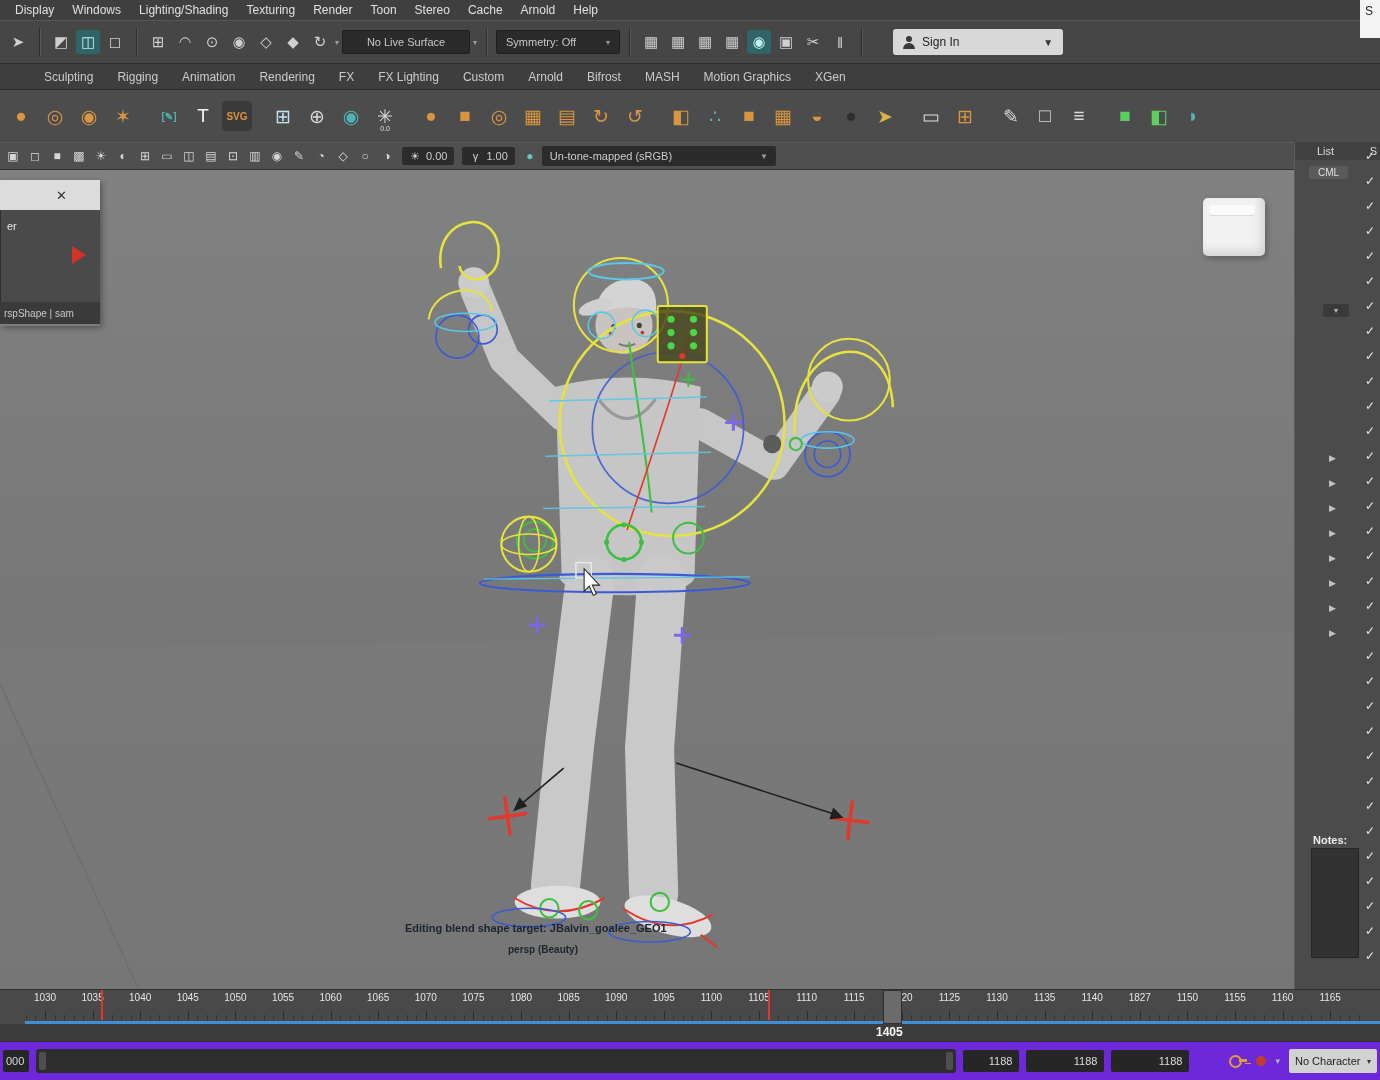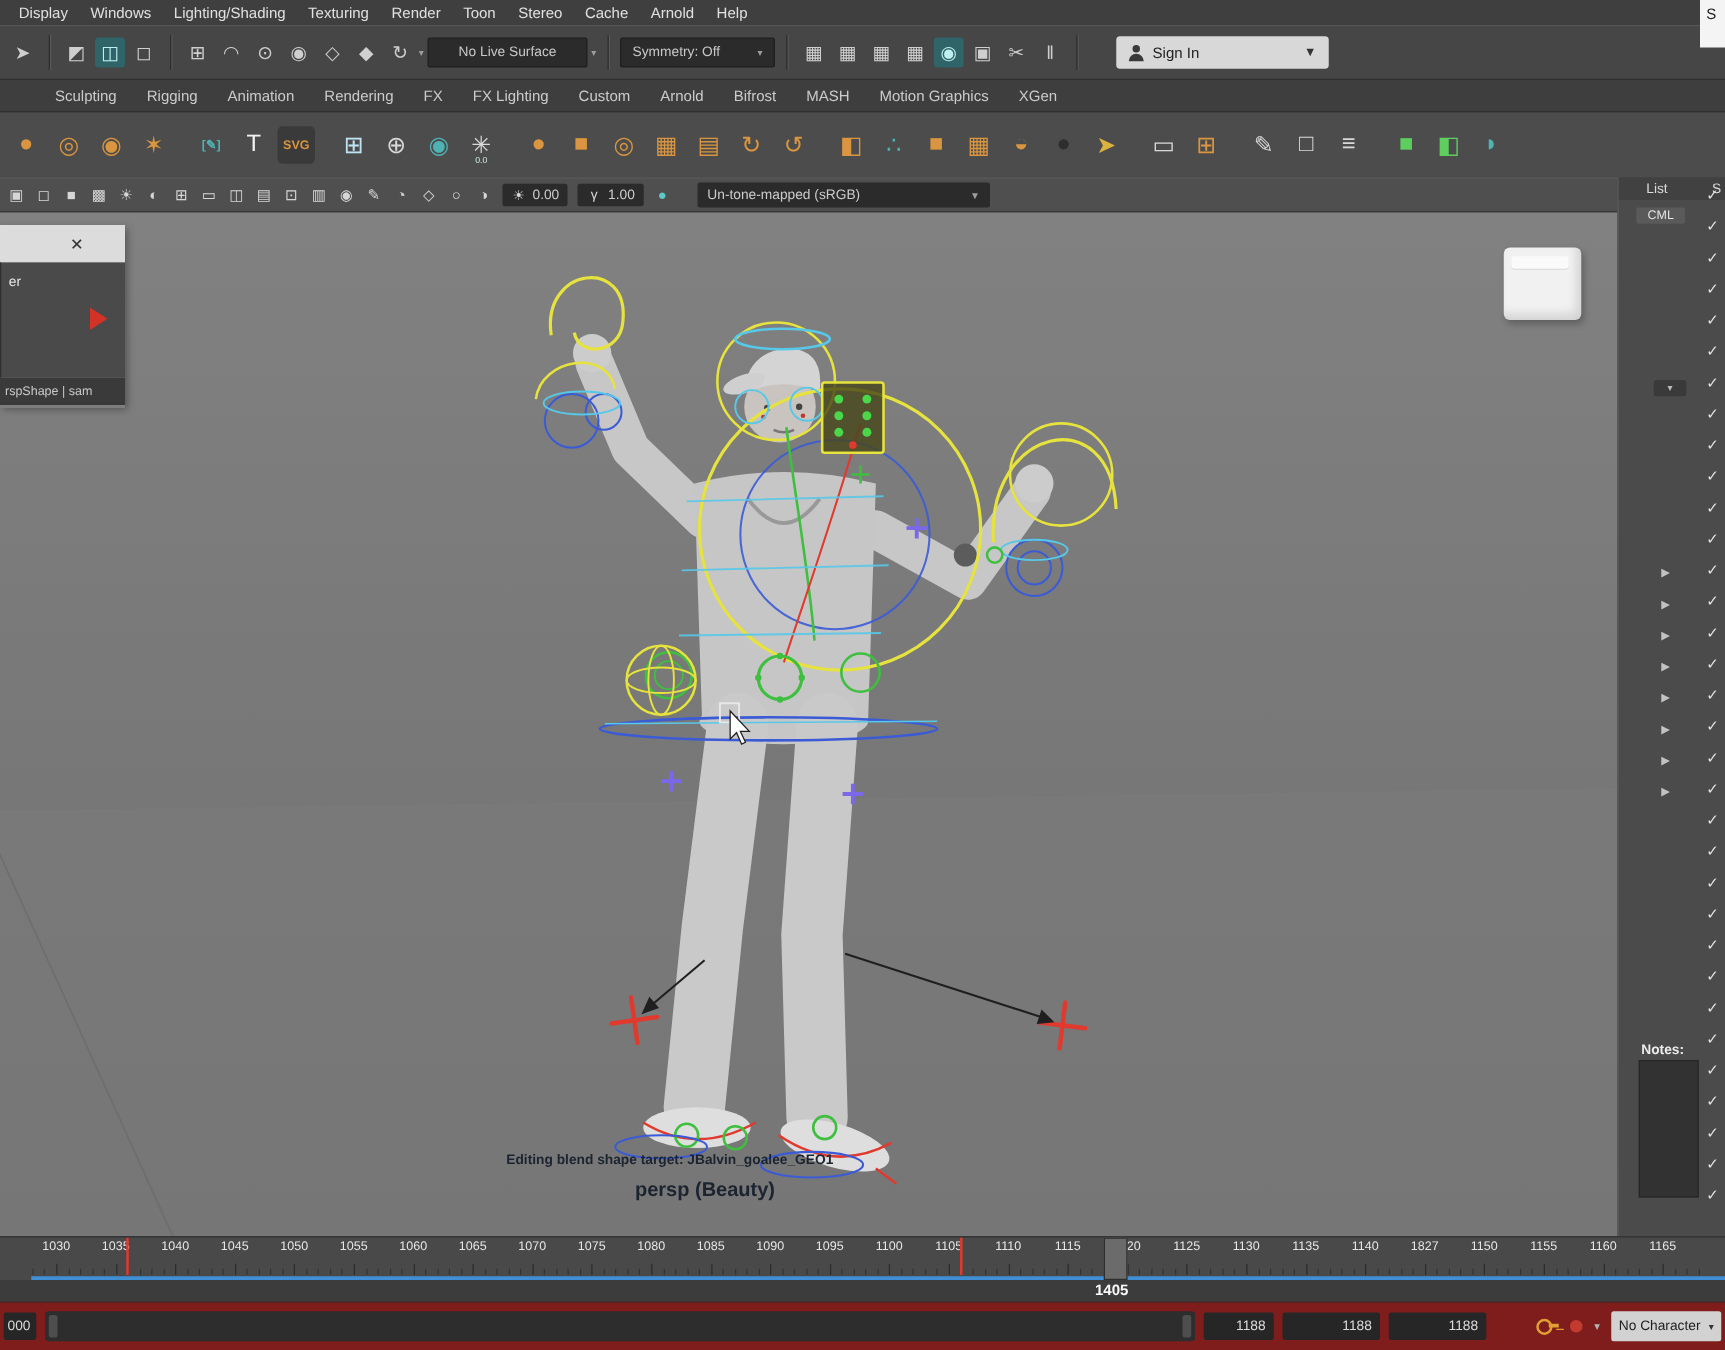--- a/index.html
+++ b/index.html
@@ -47,42 +47,42 @@
   .panel-menubar{height:19px;background:#373737;display:flex;align-items:center;padding-left:4px;font-size:12px;flex:none;}
   .pm-item{padding:1px 11px;color:#d4d4d4;}
   .vp-toolbar{height:26px;background:#4f4f4f;border-top:1px solid #5a5a5a;border-bottom:1px solid #303030;
               display:flex;align-items:center;padding:0 3px;gap:2px;flex:none;}
   .vticon{width:20px;height:20px;font-size:12px;display:inline-flex;align-items:center;justify-content:center;
           color:#d6d6d6;border-radius:2px;flex:none;}
   .vticon.teal{color:#5fc8c8;}
   .vp-field{height:18px;background:#2b2b2b;border-radius:2px;padding:0 7px;font-size:11px;color:#ccc;
             display:flex;align-items:center;gap:5px;margin:0 3px;flex:none;}
   .cs-dd{height:20px;background:#2b2b2b;border-radius:2px;display:flex;align-items:center;padding:0 8px;gap:8px;
-         font-size:11px;color:#ccc;width:218px;justify-content:space-between;margin-left:16px;flex:none;}
+         font-size:11px;color:#ccc;width:218px;justify-content:space-between;margin-left:0;flex:none;}
 
   .viewport{flex:1;position:relative;background:linear-gradient(180deg,#818181,#787878 50%,#717171);overflow:hidden;}
   .scene{position:absolute;inset:0;width:100%;height:100%;}
 
   .overlay-win{position:absolute;left:0;top:10px;width:100px;height:146px;z-index:20;
                box-shadow:2px 2px 6px rgba(0,0,0,.35);}
   .ow-title{height:30px;background:#dcdcdc;display:flex;align-items:center;}
   .ow-close{margin-left:56px;color:#333;font-size:13px;}
   .ow-body{height:92px;background:#4a4a4a;position:relative;border-left:1px solid #2f2f2f;}
   .ow-label{position:absolute;left:6px;top:10px;color:#e6e6e6;font-size:11px;}
   .ow-play{position:absolute;right:14px;top:36px;width:0;height:0;border-left:14px solid #d33327;
            border-top:9px solid transparent;border-bottom:9px solid transparent;}
   .ow-footer{height:22px;background:#3a3a3a;color:#c9c9c9;font-size:10px;display:flex;align-items:center;padding-left:4px;}
 
   .white-cube{position:absolute;left:1203px;top:28px;width:62px;height:58px;background:#f1f1f1;border-radius:5px;
               box-shadow:inset -4px -5px 8px rgba(0,0,0,.12), 2px 3px 6px rgba(0,0,0,.25);z-index:10;}
   .white-cube::before{content:"";position:absolute;left:6px;top:7px;right:10px;height:10px;background:#fafafa;
               border-radius:3px;box-shadow:0 1px 0 #ddd;}
 
   .vp-message{position:absolute;left:405px;top:752px;font-size:11px;font-weight:bold;color:#1c2430;z-index:15;}
-  .vp-camlabel{position:absolute;left:508px;top:774px;font-size:16px;font-weight:bold;color:#1c2430;z-index:15;}
+  .vp-camlabel{position:absolute;left:508px;top:774px;font-size:10px;font-weight:bold;color:#1c2430;z-index:15;}
 
   
   .right-panel{width:85px;background:#4b4b4b;position:relative;flex:none;border-left:1px solid #5c5c5c;}
   .rp-header{height:18px;background:#414141;display:flex;justify-content:space-between;align-items:center;
              padding:0 3px 0 22px;font-size:11px;color:#dadada;}
   .rp-tab{position:absolute;left:14px;top:24px;background:#5a5a5a;padding:1px 9px;font-size:10px;color:#e2e2e2;border-radius:2px;}
   .rp-dd{position:absolute;left:28px;top:162px;width:26px;height:13px;background:#3a3a3a;border-radius:2px;color:#bbb;
          font-size:8px;display:flex;align-items:center;justify-content:center;}
   .rp-check{position:absolute;right:5px;color:#e3e3e3;font-size:12px;line-height:1;}
   .rp-exp{position:absolute;left:34px;color:#c2c2c2;font-size:9px;line-height:1;}
@@ -94,21 +94,21 @@
   .tl-label{position:absolute;top:2px;font-size:10px;color:#e6e6e6;transform:translateX(-50%);}
   .tl-tick{position:absolute;bottom:4px;width:1px;height:5px;background:#343434;}
   .tl-tick.major{height:9px;background:#2d2d2d;}
   .tl-key{position:absolute;top:0;bottom:4px;width:2px;background:var(--rig-red,#e03a2f);}
   .tl-playhead{position:absolute;top:0;bottom:0;width:19px;background:#6b6b6b;border:1px solid #2f2f2f;box-sizing:border-box;}
   .tl-cache{position:absolute;left:25px;right:0;bottom:0;height:3px;background:var(--cache-blue,#3f8fd6);}
   .tl-sub{height:17px;background:#3c3c3c;position:relative;flex:none;}
   .tl-current{position:absolute;left:876px;top:1px;font-size:12px;font-weight:bold;color:#fafafa;}
 
   
-  .rangebar{height:38px;background:#7f1d1d;display:flex;align-items:center;padding:0 3px;gap:7px;flex:none;
+  .rangebar{height:38px;background:#6d28d9;display:flex;align-items:center;padding:0 3px;gap:7px;flex:none;
             border-top:1px solid #2f2f2f;}
   .rb-field{height:22px;background:#262626;border-radius:2px;color:#dadada;font-size:11px;display:flex;
             align-items:center;justify-content:flex-end;padding:0 7px;box-sizing:border-box;flex:none;}
   .rb-start{width:26px;justify-content:flex-start;padding:0 3px;overflow:hidden;}
   .rb-slider{flex:1;height:24px;background:#2d2d2d;border-radius:3px;position:relative;}
   .rb-slider::before,.rb-slider::after{content:"";position:absolute;top:3px;bottom:3px;width:7px;background:#4e4e4e;border-radius:2px;}
   .rb-slider::before{left:3px;}  .rb-slider::after{right:3px;}
   .rb-f1{width:56px;} .rb-f2{width:78px;} .rb-f3{width:78px;}
   .rb-spacer{width:24px;flex:none;}
   .key-icon{position:relative;width:22px;height:22px;flex:none;}

